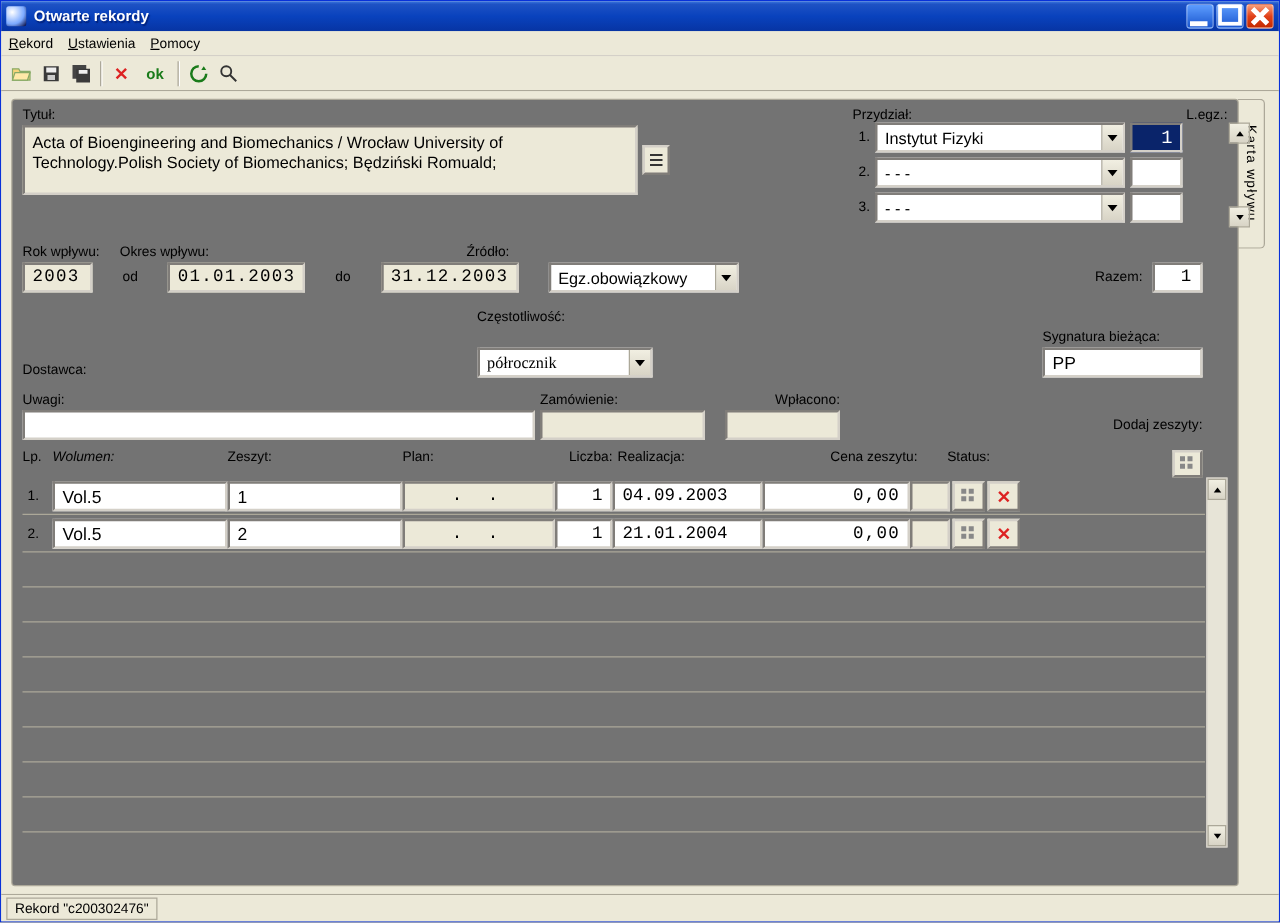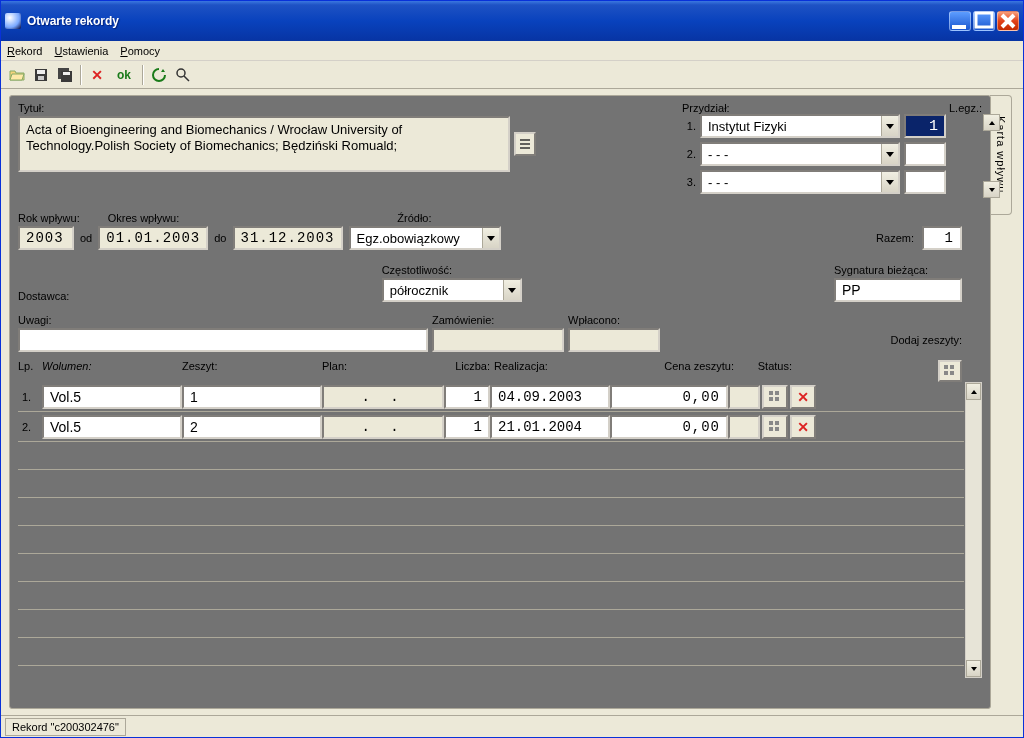--- a/index.html
+++ b/index.html
@@ -14,21 +14,21 @@
   }
   .window {
     width: 1024px;
     height: 738px;
     border: 1px solid #0831d9;
     display: flex;
     flex-direction: column;
     background: #ece9d8;
   }
   .titlebar {
-    height: 40px;
+    height: 24px;
     background: linear-gradient(to bottom, #3b77e0 0%, #1e52c4 10%, #0942bd 50%, #0734a3 100%);
     display: flex;
     align-items: center;
     color: #fff;
     padding: 0 4px;
   }
   .titlebar .app-icon {
     width: 16px; height: 16px;
     margin-right: 6px;
     background: radial-gradient(circle at 30% 30%, #fff, #7aa8ff 60%, #003 100%);
@@ -424,26 +424,26 @@
                 <div class="sbtn">
                     <div class="arrow-down-sm"></div>
                   </div>
               </div>
             </div>
           </div>
         </div>
 
         <div class="row" style="margin-top:14px; gap:0; align-items: flex-end; justify-content: space-between;">
           <div>
-            <div class="row" style="gap:28px;">
+            <div class="row" style="gap:16px;">
               <div class="lbl">Rok wpływu:</div>
               <div class="lbl">Okres wpływu:</div>
               <div class="lbl" style="margin-left:190px;">Źródło:</div>
             </div>
-            <div class="row" style="gap:6px; margin-top:2px; align-items:center;justify-content:flex-end;">
+            <div class="row" style="gap:24px; margin-top:2px; align-items:center;justify-content:flex-end;">
               <div class="textbox ro mono" style="width:56px;">2003</div>
               <div class="lbl">od</div>
               <div class="textbox ro mono" style="width:110px;">01.01.2003</div>
               <div class="lbl">do</div>
               <div class="textbox ro mono" style="width:110px;">31.12.2003</div>
               <div class="combo" style="width:152px;">
                 <div class="cval">Egz.obowiązkowy</div>
                 <div class="carrow">
                     <div class="arrow-down"></div>
                   </div>
@@ -455,21 +455,21 @@
             <div class="textbox mono" style="width:40px; text-align:right;">1</div>
           </div>
         </div>
 
         <div class="row" style="margin-top:14px; justify-content:space-between; align-items:flex-end;">
           <div>
             <div class="lbl">Dostawca:</div>
           </div>
           <div>
             <div class="lbl">Częstotliwość:</div>
-            <div class="combo" style="width:140px; margin-top:2px;">
+            <div class="combo" style="width:140px; margin-top:18px;font-family:Liberation Serif, serif;">
               <div class="cval">półrocznik</div>
               <div class="carrow">
                   <div class="arrow-down"></div>
                 </div>
             </div>
           </div>
           <div style="margin-right:20px;">
             <div class="lbl">Sygnatura bieżąca:</div>
             <div class="textbox" style="width:128px; margin-top:2px;">PP</div>
           </div>
@@ -477,21 +477,21 @@
 
         <div class="row" style="margin-top:12px; gap:0; align-items:flex-end;">
           <div>
             <div class="lbl">Uwagi:</div>
             <div class="textbox" style="width:410px; margin-top:2px;"></div>
           </div>
           <div style="margin-left:4px;">
             <div class="lbl">Zamówienie:</div>
             <div class="textbox ro" style="width:132px; margin-top:2px;"></div>
           </div>
-          <div style="margin-left:4px;">
+          <div style="margin-left:16px;text-align:right;">
             <div class="lbl">Wpłacono:</div>
             <div class="textbox ro" style="width:92px; margin-top:2px;"></div>
           </div>
           <div style="flex:1;"></div>
           <div class="lbl" style="margin-right:20px; margin-bottom:6px;">Dodaj zeszyty:</div>
         </div>
 
         <div class="grid-headers" style="margin-top:8px;">
           <div class="gh-lp">Lp.</div>
           <div class="gh-vol">Wolumen:</div>

